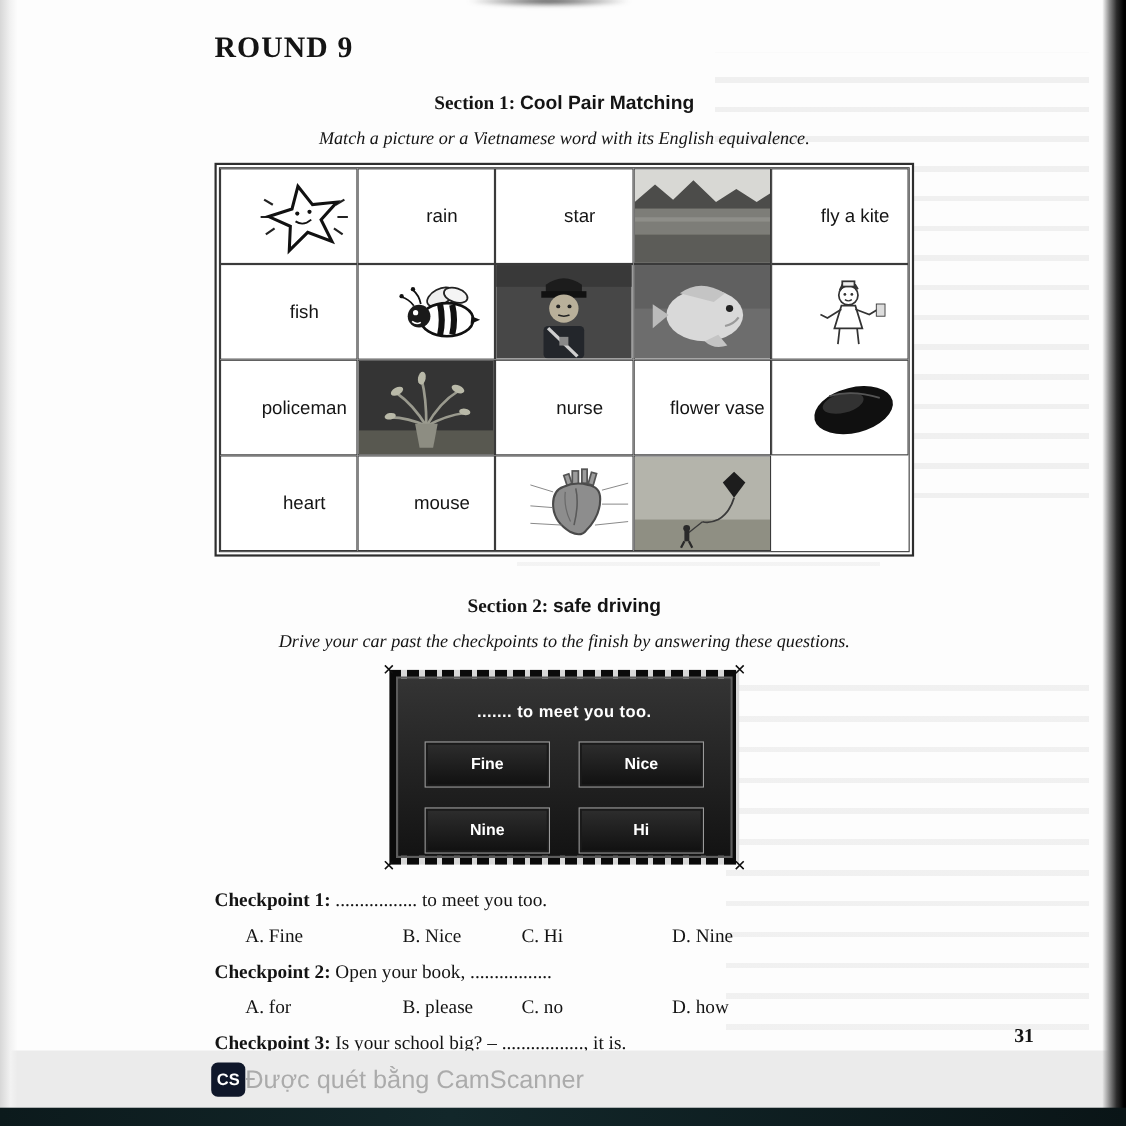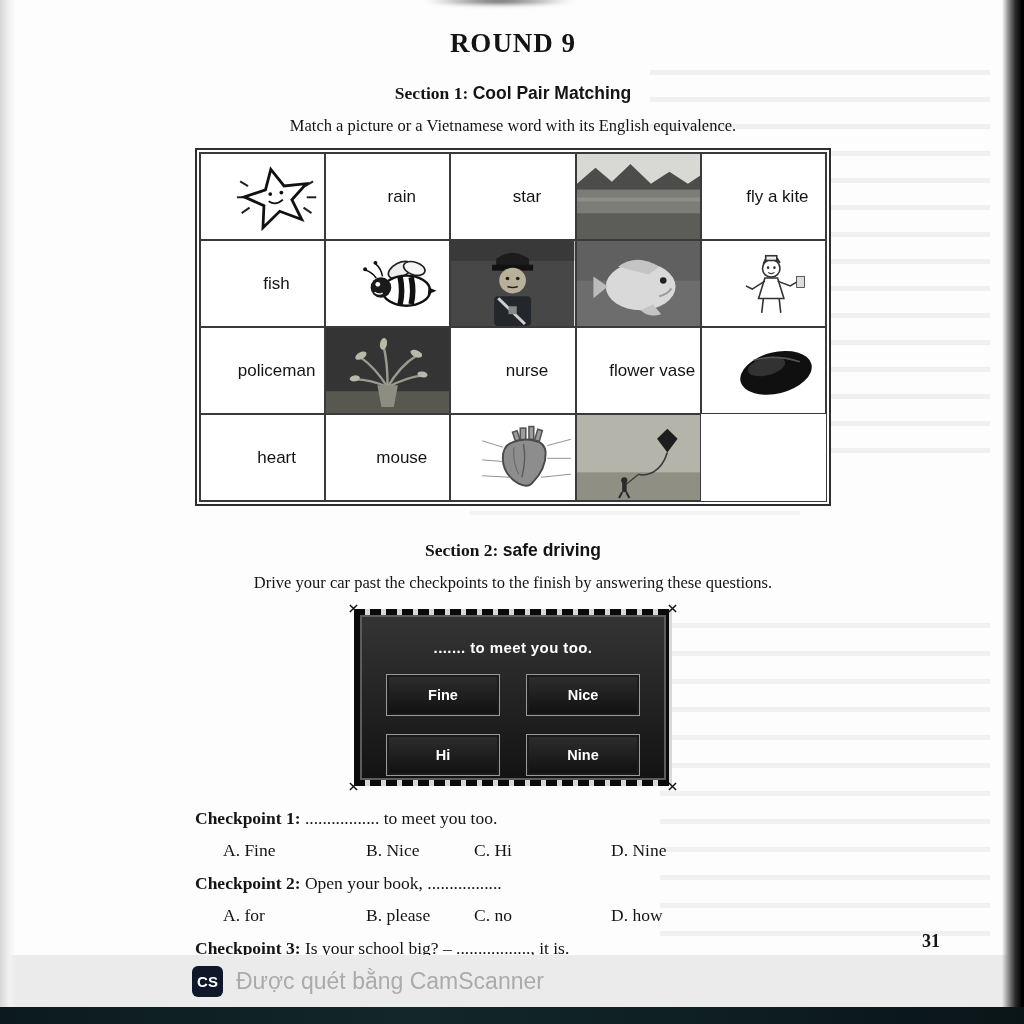--- a/index.html
+++ b/index.html
@@ -21,26 +21,26 @@
   .bleed{position:absolute;pointer-events:none;filter:blur(.7px);}
   .bleed-a{right:34px;top:48px;width:340px;height:420px;
     background:repeating-linear-gradient(180deg,rgba(70,70,70,0) 0 22px,rgba(70,70,70,.07) 22px 27px);}
   .bleed-b{right:34px;top:600px;width:330px;height:350px;
     background:repeating-linear-gradient(180deg,rgba(70,70,70,0) 0 23px,rgba(70,70,70,.065) 23px 28px);}
   .bleed-c{left:470px;top:395px;width:330px;height:130px;
     background:repeating-linear-gradient(180deg,rgba(70,70,70,0) 0 20px,rgba(70,70,70,.05) 20px 24px);}
 
   
   .content{position:absolute;left:195px;top:28px;width:636px;}
-  .page-title{margin:0;text-align:center;font-size:27px;font-weight:bold;letter-spacing:1px;
+  .page-title{margin:0;font-size:27px;font-weight:bold;letter-spacing:1px;
     font-family:"Liberation Serif", serif;}
   .sec-head{margin-top:24px;text-align:center;font-size:17.5px;font-weight:bold;}
   .sec-head .serif{font-family:"Liberation Serif", serif;}
   .sec-head .sans{font-family:"Liberation Sans", sans-serif;}
-  .instruction{margin-top:12px;text-align:center;font-size:16.5px;}
+  .instruction{margin-top:12px;text-align:center;font-style:italic;font-size:16.5px;}
 
   
   .table-outer{margin-top:12px;border:2px solid #2e2e2e;padding:2px;background:#fff;}
   .table-grid{display:grid;grid-template-columns:repeat(5,1fr);grid-auto-rows:87px;border:1px solid #3a3a3a;}
   .cell{border:1px solid #3a3a3a;display:flex;align-items:center;justify-content:center;
     font-family:"Liberation Sans", sans-serif;font-size:17px;background:#fff;overflow:hidden;padding-left:28px;}
   .cell.photo{padding:0;}
   .cell svg{display:block;width:100%;height:100%;}
 
   
@@ -67,21 +67,21 @@
   .ans-row{margin-top:8px;margin-left:28px;display:grid;
     grid-template-columns:143px 108px 137px 1fr;line-height:24px;}
 
   
   .page-num{position:absolute;right:84px;bottom:72px;font-weight:bold;font-size:18px;}
   .cam-bar{position:absolute;left:0;right:0;bottom:17px;height:52px;background:#ebebeb;
     display:flex;align-items:center;padding-left:192px;box-sizing:border-box;}
   .cs-logo{width:31px;height:31px;border-radius:6px;background:#0f172a;color:#fff;
     display:flex;align-items:center;justify-content:center;
     font-family:"Liberation Sans", sans-serif;font-weight:bold;font-size:15px;}
-  .cam-text{margin-left:13px;color:#ababab;font-family:"Liberation Sans", sans-serif;font-size:23px;}
+  .cam-text{margin-left:0;color:#ababab;font-family:"Liberation Sans", sans-serif;font-size:23px;}
 </style>
 </head>
 <body>
 
 <div>
 
   <div class="top-smudge"></div>
   <div class="bleed bleed-a"></div>
   <div class="bleed bleed-b"></div>
   <div class="bleed bleed-c"></div>
@@ -308,22 +308,22 @@
           <svg viewBox="0 0 10 10">
             <path d="M1 1 L9 9 M9 1 L1 9" stroke="#111" stroke-width="1.6"></path>
           </svg>
         </div>
       <div class="game-frame">
         <div class="game-panel">
           <div class="game-prompt">....... to meet you too.</div>
           <div class="game-btns">
             <div class="game-btn">Fine</div>
             <div class="game-btn">Nice</div>
+            <div class="game-btn">Nine</div>
             <div class="game-btn">Hi</div>
-            <div class="game-btn">Nine</div>
           </div>
         </div>
       </div>
     </div>
 
     <div class="checkpoints">
 
       <div class="cp-line">
         <span class="cp-label">Checkpoint 1:</span><span> ................. to meet you too.</span>
       </div>

